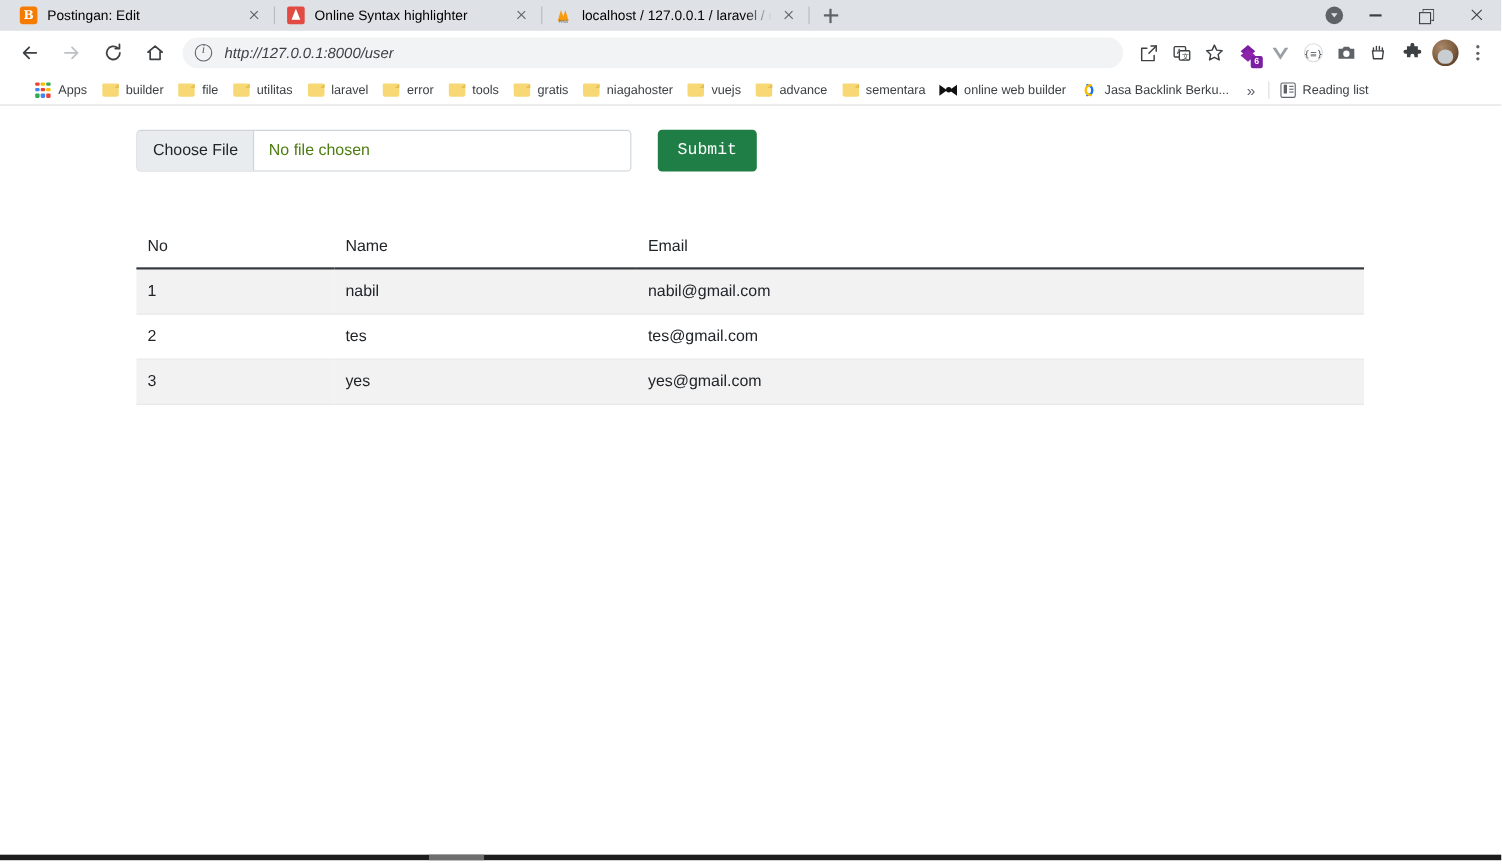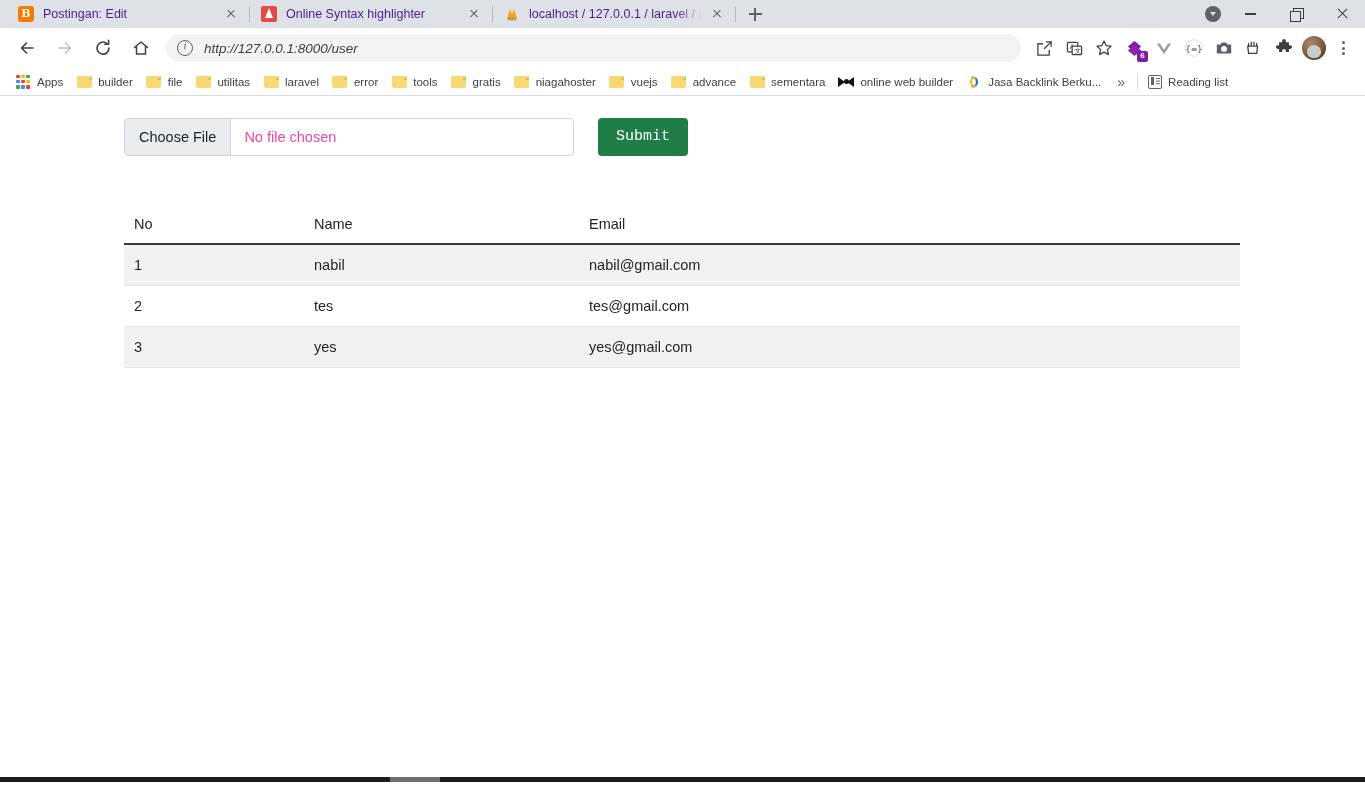--- a/index.html
+++ b/index.html
@@ -59,21 +59,21 @@
     content: ""; position: absolute; left: 50%; top: 2px;
     transform: translateX(-50%);
     border-left: 4px solid transparent; border-right: 4px solid transparent;
     border-bottom: 10px solid #fff;
   }
   .fav-pma {
     width: 16px; height: 16px; position: relative; overflow: hidden;
   }
   .fav-globe { width: 16px; height: 16px; }
   .tab-title {
-    font-size: 12.5px; color: #4c1d95;
+    font-size: 12.5px; color: #000000;
     white-space: nowrap; overflow: hidden;
     flex: 1 1 auto;
     -webkit-mask-image: linear-gradient(to right, #000 85%, transparent 100%);
     mask-image: linear-gradient(to right, #000 85%, transparent 100%);
   }
   .tab-close {
     width: 18px; height: 18px; flex: 0 0 18px; margin-left: 6px;
     position: relative; border-radius: 50%;
   }
   .tab-close:before, .tab-close:after {
@@ -177,21 +177,21 @@
     width: 14px; height: 13px; border-radius: 50% 50% 45% 45%;
     background: #c8cdd2;
   }
   .dots3 { width: 28px; height: 30px; display: flex; flex-direction: column; align-items: center; justify-content: center; }
   .dots3 i { width: 3px; height: 3px; border-radius: 50%; background: #5f6368; margin: 1.2px 0; display: block; }
 
   
   .bookmarks {
     height: 28px; background: #fff;
     display: flex; align-items: center;
-    padding: 0 6px 0 10px;
+    padding: 0 6px 0 26px;
     border-bottom: 1px solid #dadce0;
     position: relative;
   }
   .bm {
     display: flex; align-items: center; height: 24px;
     padding: 0 8px 0 5px; border-radius: 4px; flex: 0 0 auto;
   }
   .bm-label { font-size: 11.5px; color: #3c4043; white-space: nowrap; }
   .bm-icon { width: 16px; height: 16px; margin-right: 6px; flex: 0 0 16px; display: flex; align-items: center; justify-content: center; }
   .folder {
@@ -248,21 +248,21 @@
     overflow: hidden; background: #fff;
   }
   .choose-btn {
     background: #e9ecef; color: #212529;
     font-size: 14.5px; display: flex; align-items: center;
     padding: 0 14px; border-right: 1px solid #ced4da;
     white-space: nowrap;
   }
   .file-text {
     display: flex; align-items: center; padding: 0 13px;
-    font-size: 14.5px; color: #ec4899; flex: 1 1 auto;
+    font-size: 14.5px; color: #4d7c0f; flex: 1 1 auto;
   }
   .submit-btn {
     margin-left: 24px;
     background: #1e7e45; color: #fff;
     border: none; border-radius: 4px;
     font-size: 15px; font-family: Liberation Mono, monospace;
     padding: 0 18px; height: 38px; line-height: 38px;
   }
 
   .table-wrap { margin-top: 50px; width: 1116px; }

